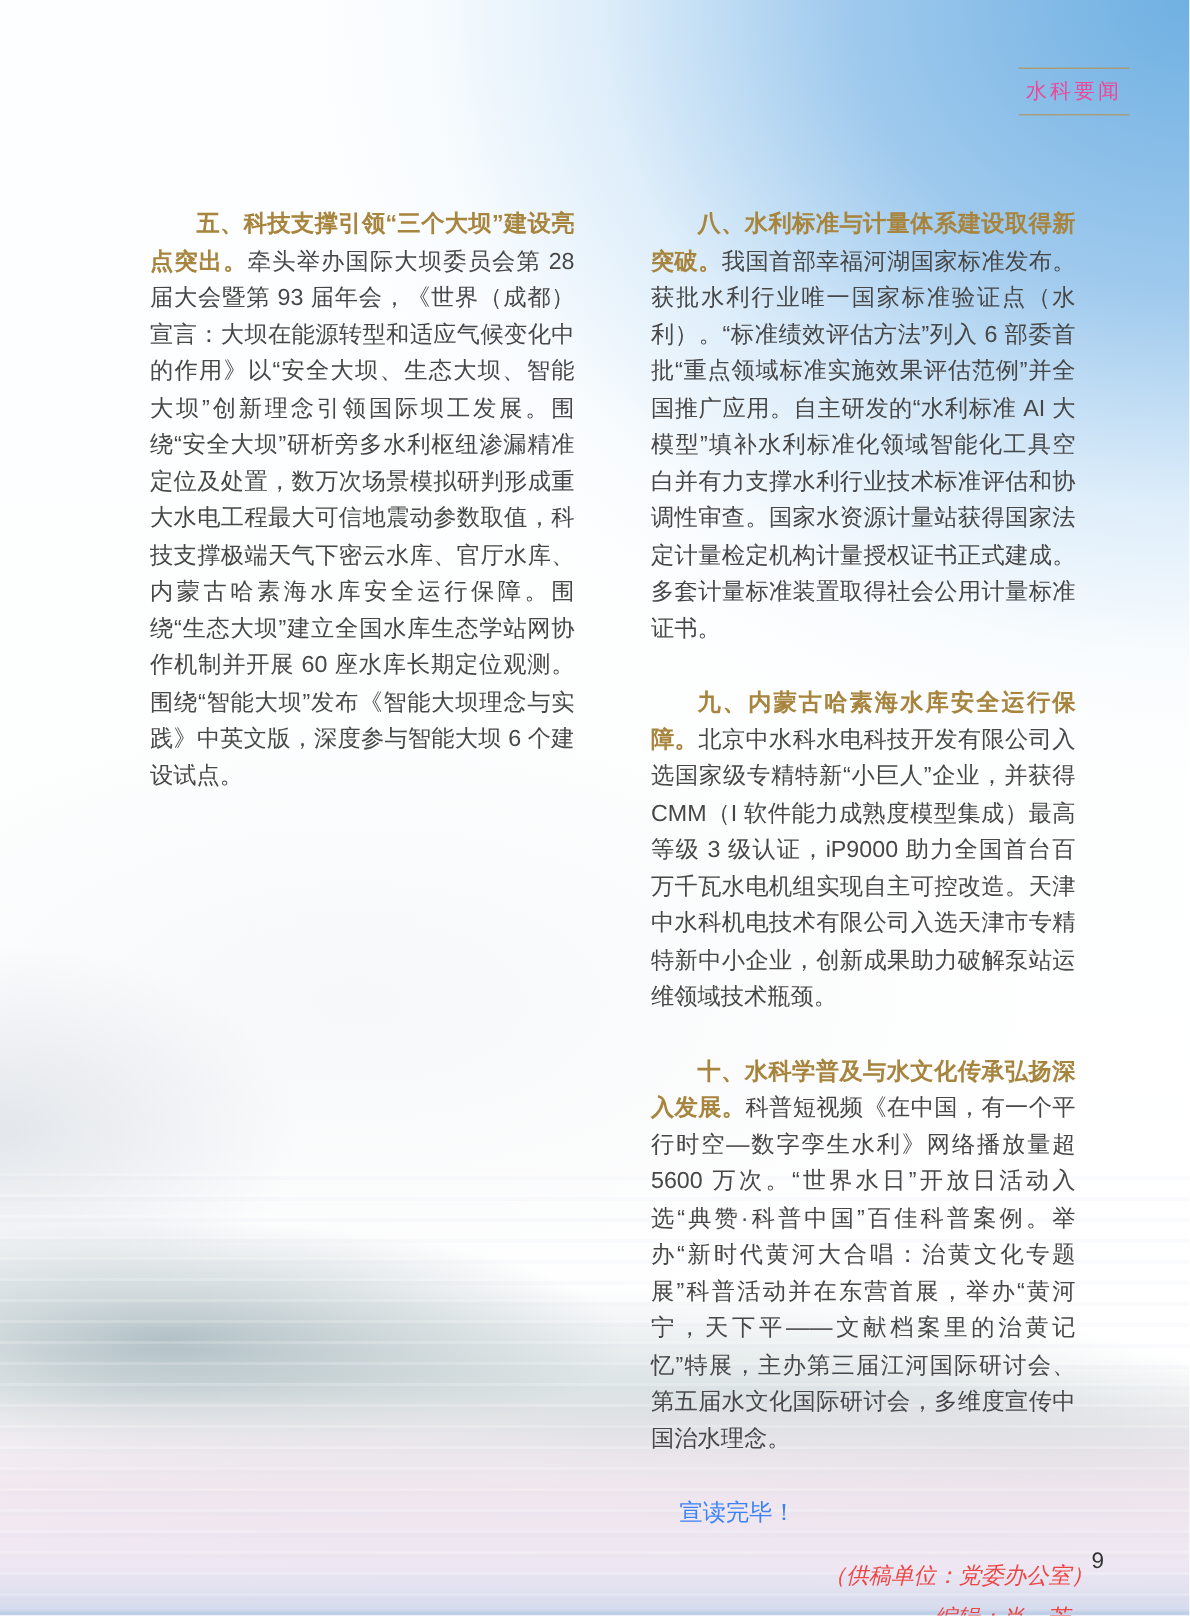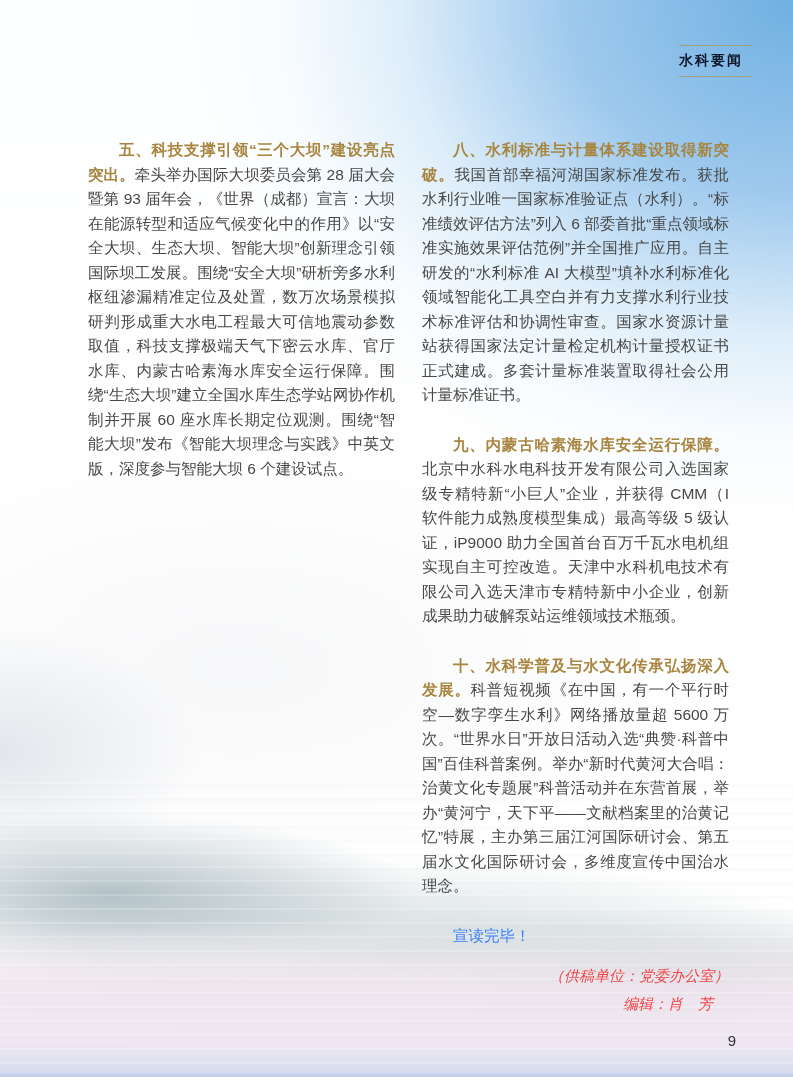--- a/index.html
+++ b/index.html
@@ -33,33 +33,33 @@
   }
   .streaks{
     position:absolute;left:0;right:0;bottom:0;height:300px;z-index:0;opacity:.30;
     background:repeating-linear-gradient(180deg,
       rgba(255,255,255,0) 0 5px, rgba(255,255,255,.65) 5px 7px,
       rgba(210,214,228,.30) 7px 10px, rgba(255,255,255,0) 10px 14px);
   }
   
   .page-tag{
     position:absolute;top:45px;right:40px;z-index:2;width:74px;
-    color:#0f172a;font-weight:bold;font-size:14px;
+    text-align:center;color:#ec4899;font-weight:normal;font-size:14px;
     letter-spacing:2px;padding:6px 0;
     border-top:1px solid rgba(176,148,90,.75);
     border-bottom:1px solid rgba(176,148,90,.75);
   }
   
   .columns{
     position:absolute;top:138px;left:88px;width:641px;z-index:1;
     display:flex;gap:27px;
   }
   .col{width:307px;}
   p.article{
-    margin:0 0 25px;font-size:15.5px;line-height:24.5px;
+    margin:0 12px 25px;font-size:15.5px;line-height:24.5px;
     text-align:justify;text-indent:2em;color:#474747;
   }
   .art-heading{color:#a8853e;font-weight:bold;}
   p.closing{
     margin:0 0 14px;font-size:15.5px;line-height:24.5px;
     text-indent:2em;color:#3b82f6;
   }
   .credits{
     margin-top:10px;text-align:right;
     font-family:"DejaVu Serif","Liberation Serif",serif;font-style:italic;
@@ -82,21 +82,21 @@
 <div class="page-tag">
   <span>水科要闻</span>
 </div>
 
 <div class="columns">
   <div class="col">
     <p class="article"><span class="art-heading">五、科技支撑引领“三个大坝”建设亮点突出。</span><span class="art-body">牵头举办国际大坝委员会第 28 届大会暨第 93 届年会，《世界（成都）宣言：大坝在能源转型和适应气候变化中的作用》以“安全大坝、生态大坝、智能大坝”创新理念引领国际坝工发展。围绕“安全大坝”研析旁多水利枢纽渗漏精准定位及处置，数万次场景模拟研判形成重大水电工程最大可信地震动参数取值，科技支撑极端天气下密云水库、官厅水库、内蒙古哈素海水库安全运行保障。围绕“生态大坝”建立全国水库生态学站网协作机制并开展 60 座水库长期定位观测。围绕“智能大坝”发布《智能大坝理念与实践》中英文版，深度参与智能大坝 6 个建设试点。</span></p>
   </div>
   <div class="col">
     <p class="article"><span class="art-heading">八、水利标准与计量体系建设取得新突破。</span><span class="art-body">我国首部幸福河湖国家标准发布。获批水利行业唯一国家标准验证点（水利）。“标准绩效评估方法”列入 6 部委首批“重点领域标准实施效果评估范例”并全国推广应用。自主研发的“水利标准 AI 大模型”填补水利标准化领域智能化工具空白并有力支撑水利行业技术标准评估和协调性审查。国家水资源计量站获得国家法定计量检定机构计量授权证书正式建成。多套计量标准装置取得社会公用计量标准证书。</span></p>
-    <p class="article"><span class="art-heading">九、内蒙古哈素海水库安全运行保障。</span><span class="art-body">北京中水科水电科技开发有限公司入选国家级专精特新“小巨人”企业，并获得 CMM（I 软件能力成熟度模型集成）最高等级 5 级认证，iP9000 助力全国首台百万千瓦水电机组实现自主可控改造。天津中水科机电技术有限公司入选天津市专精特新中小企业，创新成果助力破解泵站运维领域技术瓶颈。</span></p>
+    <p class="article"><span class="art-heading">九、内蒙古哈素海水库安全运行保障。</span><span class="art-body">北京中水科水电科技开发有限公司入选国家级专精特新“小巨人”企业，并获得 CMM（I 软件能力成熟度模型集成）最高等级 3 级认证，iP9000 助力全国首台百万千瓦水电机组实现自主可控改造。天津中水科机电技术有限公司入选天津市专精特新中小企业，创新成果助力破解泵站运维领域技术瓶颈。</span></p>
     <p class="article"><span class="art-heading">十、水科学普及与水文化传承弘扬深入发展。</span><span class="art-body">科普短视频《在中国，有一个平行时空—数字孪生水利》网络播放量超 5600 万次。“世界水日”开放日活动入选“典赞·科普中国”百佳科普案例。举办“新时代黄河大合唱：治黄文化专题展”科普活动并在东营首展，举办“黄河宁，天下平——文献档案里的治黄记忆”特展，主办第三届江河国际研讨会、第五届水文化国际研讨会，多维度宣传中国治水理念。</span></p>
     <p class="closing">宣读完毕！</p>
     <div class="credits">
       <span class="credit-line source">（供稿单位：党委办公室）</span>
       <span class="credit-line editor">编辑：肖　芳</span>
     </div>
   </div>
 </div>
 
 <div class="page-num">9</div>

